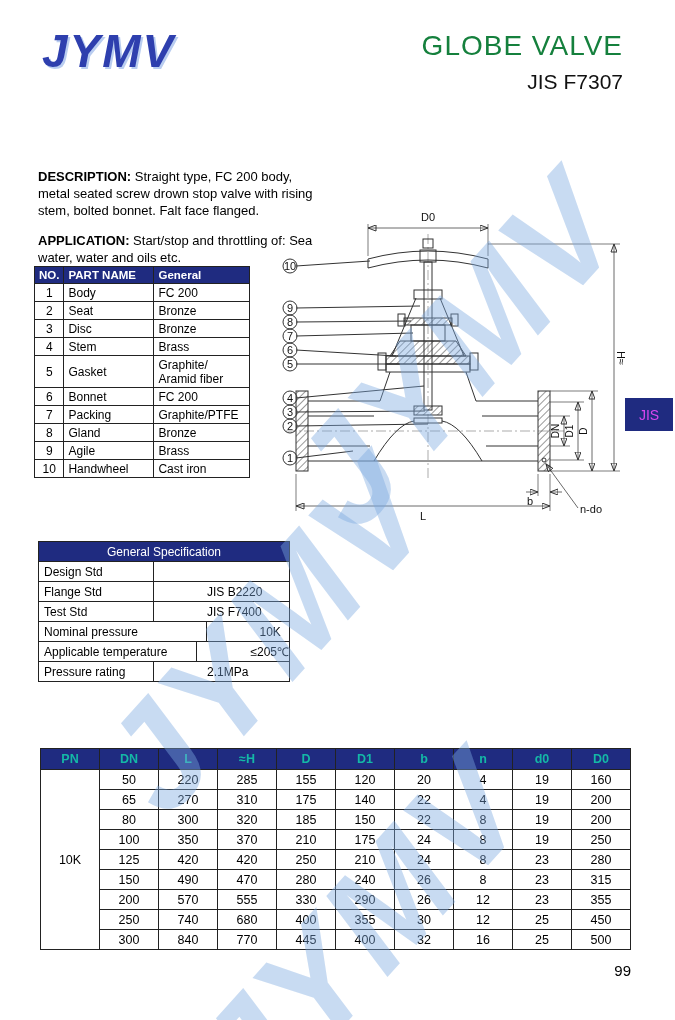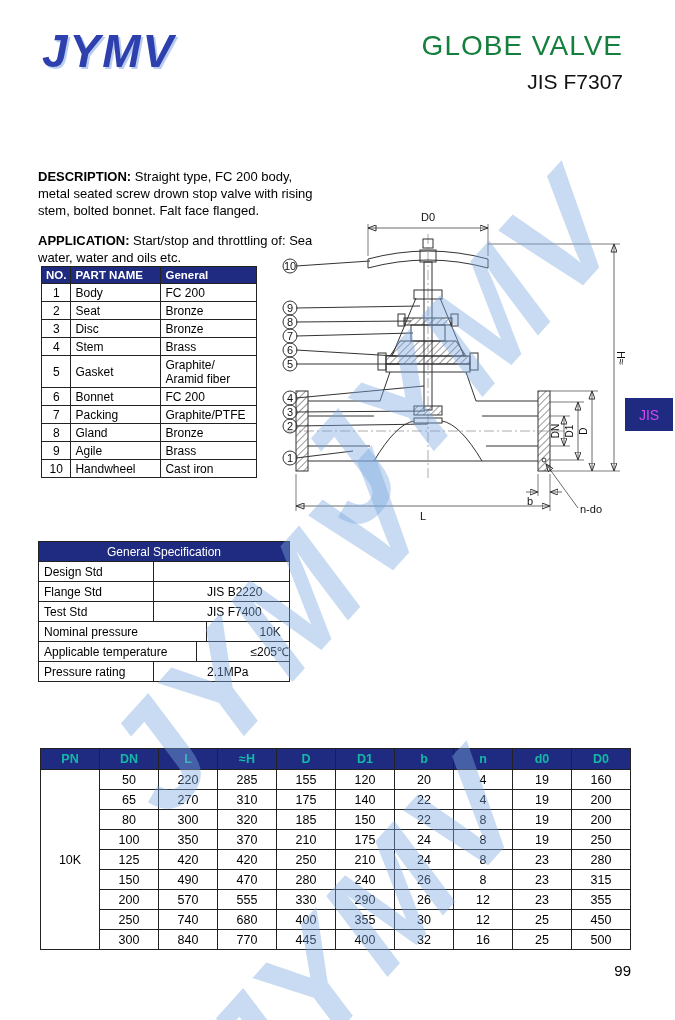--- a/index.html
+++ b/index.html
@@ -13,21 +13,21 @@
     font-size:46px; font-weight:bold; font-style:italic; letter-spacing:2px;
     color:#2e3fae; text-shadow:2px 2px 0 #b9cdf0;
   }
   .header-title { position:absolute; top:30px; right:52px; text-align:right; }
   .header-title .t1 { font-size:28px; letter-spacing:1px; color:#15803d; }
   .header-title .t2 { font-size:21px; margin-top:8px; color:#111; }
 
   .desc-block { position:absolute; left:38px; top:130px; width:286px; font-size:13px; line-height:1.32;margin-top:38px; }
   .app-block  { position:absolute; left:38px; top:208px; width:286px; font-size:13px; line-height:1.32;margin-top:24px; }
 
-  .parts-table { position:absolute; left:41px; top:266px; border-collapse:collapse; font-size:12px; background:#fff;padding-left:11px; }
+  .parts-table { position:absolute; left:34px; top:266px; border-collapse:collapse; font-size:12px; background:#fff;padding-left:11px; }
   .parts-table th { background:#1f2b80; color:#fff; font-weight:bold; text-align:left; padding:2px 4px; border:1px solid #222; font-size:11.5px; }
   .parts-table td { border:1px solid #222; padding:1.5px 4px; }
   .parts-table td:first-child { width:28px; text-align:center; }
   .parts-table td:nth-child(2) { width:90px; }
   .parts-table td:nth-child(3) { width:96px; }
 
   .drawing { position:absolute; left:278px; top:206px; width:360px; height:335px; }
   .dwg line, .dwg path, .dwg rect, .dwg polygon, .dwg circle { stroke:#333; fill:none; stroke-width:1; }
   .dwg .hatch { fill:url(#hatch); }
   .dwg .dim { stroke:#444; stroke-width:0.8; }

